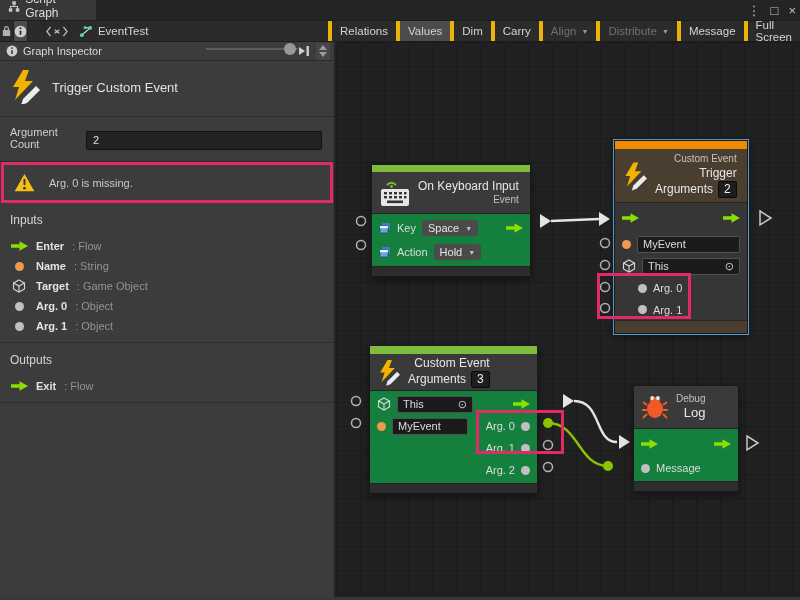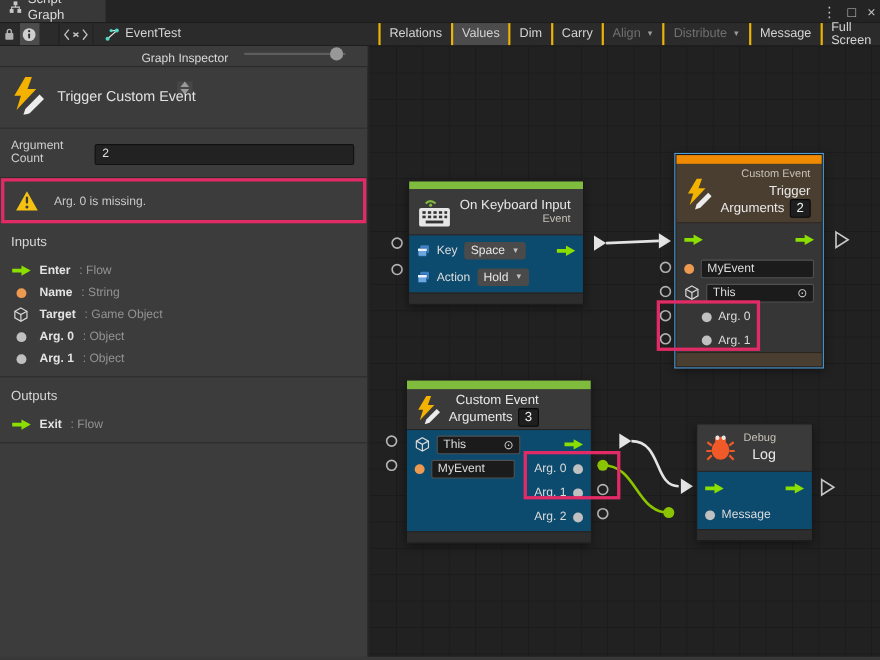--- a/index.html
+++ b/index.html
@@ -16,34 +16,34 @@
 
   
   .toolbar { height:22px; background:#2b2b2b; border-top:1px solid #1d1d1d; border-bottom:1px solid #1d1d1d;
              display:flex; align-items:stretch; font-size:11.5px; color:#d4d4d4; }
   .tbtn { display:flex; align-items:center; padding:0 8px; border-right:1px solid #222; }
   .tbtn.icon-btn { width:25px; justify-content:center; padding:0; }
   .tbtn.active { background:#4c4c4c; }
   .tbtn.disabled { color:#707070; }
   .tbtn .dd { font-size:7px; margin-left:5px; color:#9a9a9a; }
   .tb-right { margin-left:auto; display:flex; align-items:stretch; }
-  .tb-right .tbtn { border-left:2px solid #eab308; border-right:none;align-items:center; }
+  .tb-right .tbtn { border-left:4px solid #eab308; border-right:none;align-items:center; }
   .asset { display:flex; align-items:center; gap:5px; padding:0 10px; }
   .zoom-wrap { display:flex; align-items:center; gap:8px; padding:0 10px;margin-top:28px; }
   .slider { position:relative; width:92px; height:22px; }
   .slider .track { position:absolute; left:0; right:0; top:10px; height:2px; background:#5d5d5d; }
   .slider .handle { position:absolute; left:78px; top:5px; width:12px; height:12px; border-radius:50%; background:#989898; }
 
   
   .main { display:flex; height:555px; }
 
   
   .inspector { width:336px; background:#3c3c3c; border-right:2px solid #242424; display:flex; flex-direction:column; }
   .insp-header { height:19px; background:#3c3c3c; border-bottom:1px solid #2a2a2a; display:flex; align-items:center;
-                 gap:5px; padding:0 4px 0 6px; color:#d9d9d9;flex-direction:column; }
+                 gap:5px; padding:0 4px 0 6px; color:#d9d9d9; }
   .insp-header .grow { flex:1; }
   .spinner { display:flex; flex-direction:column; gap:2px; width:14px; align-items:center; background:#464646; height:17px; justify-content:center; }
   .tri-up { width:0; height:0; border-left:4px solid transparent; border-right:4px solid transparent; border-bottom:5px solid #9a9a9a; }
   .tri-down { width:0; height:0; border-left:4px solid transparent; border-right:4px solid transparent; border-top:5px solid #9a9a9a; }
   .insp-title { display:flex; align-items:center; gap:12px; padding:9px 10px 12px 10px; border-bottom:1px solid #2d2d2d; }
   .insp-title .t { font-size:13px; color:#e2e2e2; }
   .argrow { display:flex; align-items:flex-end; padding:9px 12px 11px 10px; border-bottom:1px solid #2d2d2d; }
   .argrow label { width:76px; color:#cfcfcf; }
   .argrow .field-in { flex:1; height:19px; background:#222; border:1px solid #111; border-radius:2px;
                       color:#e0e0e0; padding:2px 6px; }
@@ -72,21 +72,21 @@
           box-shadow:0 3px 8px rgba(0,0,0,.45); }
   .node-bar { height:7px; }
   .bar-green { background:#7fbb3d; }
   .bar-orange { background:#f08a00; }
   .node-hdr { display:flex; align-items:center; gap:8px; padding:6px 8px; background:#3a3a3a; border-bottom:1px solid #242424; }
   .node-hdr .tt { line-height:1.25;text-align:right; }
   .node-hdr .kind { font-size:10px; color:#c7c2b8; }
   .node-hdr .big { font-size:12px; color:#e8e8e8; }
   .badge { display:inline-block; background:#1e1e1e; border:1px solid #090909; border-radius:2px;
            padding:0 5px; margin-left:5px; color:#efefef; }
-  .node-body { background:#0c4a6e; padding:2px 0; }
+  .node-body { background:#15803d; padding:2px 0; }
   .nrow { display:flex; align-items:center; gap:6px; height:22px; padding:0 7px; }
   .nrow .grow { flex:1; }
   .node-foot { height:10px; background:#2d2d2d; border-top:1px solid #232323; }
   .field { background:#1b1b1b; border:1px solid #515151; border-radius:2px; height:17px; display:flex;
            align-items:center; padding:0 5px; color:#dcdcdc; gap:4px; }
   .field .grow { flex:1; }
   .picker { color:#cfcfcf; font-size:11px; }
   .dropdown { background:#4a4a4a; border-radius:3px; height:16px; display:flex; align-items:center;
               gap:6px; padding:0 6px; color:#e6e6e6; }
   .dropdown .dd { font-size:7px; color:#c2c2c2; }

